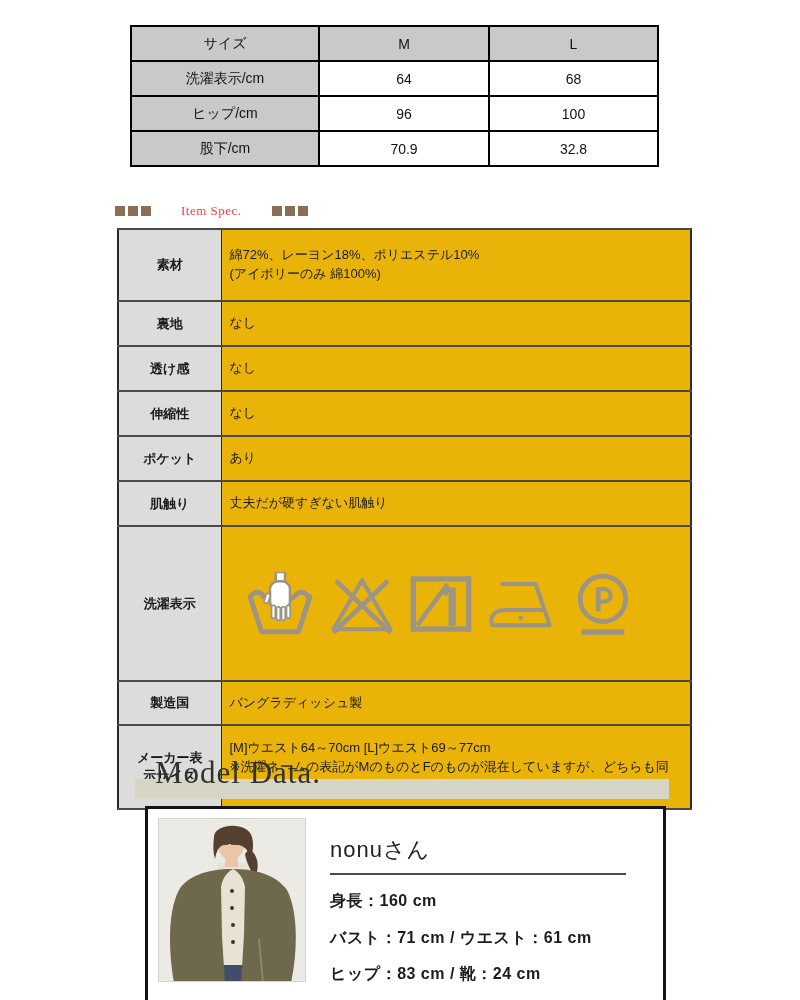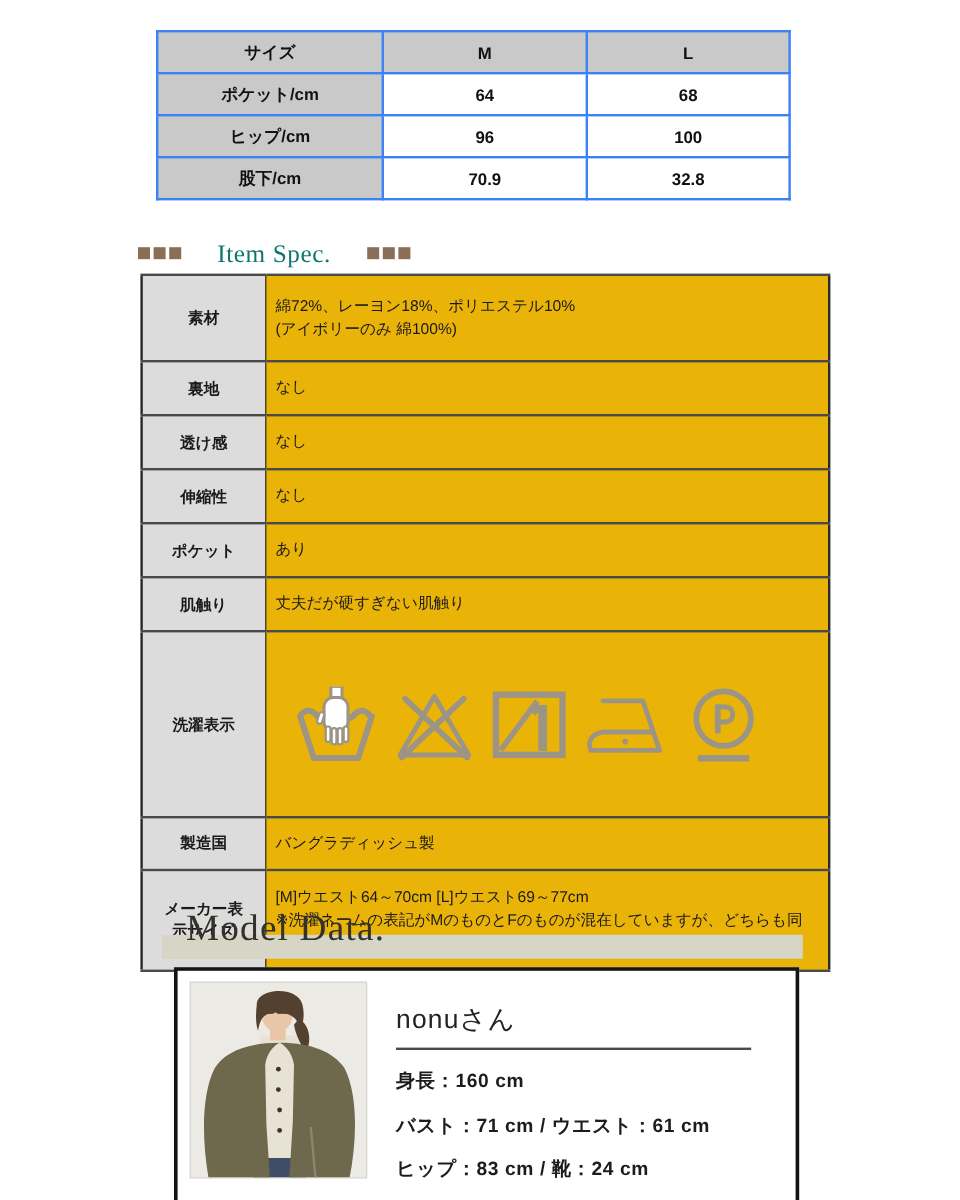--- a/index.html
+++ b/index.html
@@ -13,45 +13,45 @@
   }
 
   
   .size-table {
     position: absolute; left: 130px; top: 25px;
     width: 527px;
     border-collapse: collapse;
     table-layout: fixed;
   }
   .size-table td, .size-table th {
-    border: 2px solid #3b82f6;
+    border: 2px solid #000000;
     text-align: center;
     font-size: 14px;
-    font-weight: bold;
+    font-weight: normal;
     height: 35px;
     color: #111;
   }
   .size-table .hd { background: #c9c9c9; }
   .size-table .val { background: #ffffff; }
   .size-table col.c1 { width: 188px; }
   .size-table col.c2 { width: 170px; }
   .size-table col.c3 { width: 169px; }
 
   
   .item-spec-header {
     position: absolute; left: 115px; top: 202px;
     display: flex; align-items: center;
     height: 18px;
   }
   .sq-group { display: flex; gap: 3px; }
   .sq { width: 10px; height: 10px; background: #8a6e55; }
   .item-spec-title {
     font-family: "Liberation Serif", "DejaVu Serif", serif;
-    font-size: 21px;
-    color: #0f766e;
+    font-size: 13px;
+    color: #ef4444;
     margin: 0 30px;
     letter-spacing: 0.5px;
   }
 
   
   .spec-table {
     position: absolute; left: 117px; top: 228px;
     width: 575px;
     border-collapse: collapse;
     table-layout: fixed;
@@ -146,21 +146,21 @@
       <col class="c2">
       <col class="c3">
     </colgroup>
   <tbody>
       <tr>
     <td class="hd">サイズ</td>
     <td class="hd">M</td>
     <td class="hd">L</td>
   </tr>
   <tr>
-    <td class="hd">ポケット/cm</td>
+    <td class="hd">洗濯表示/cm</td>
     <td class="val">64</td>
     <td class="val">68</td>
   </tr>
   <tr>
     <td class="hd">ヒップ/cm</td>
     <td class="val">96</td>
     <td class="val">100</td>
   </tr>
   <tr>
     <td class="hd">股下/cm</td>

